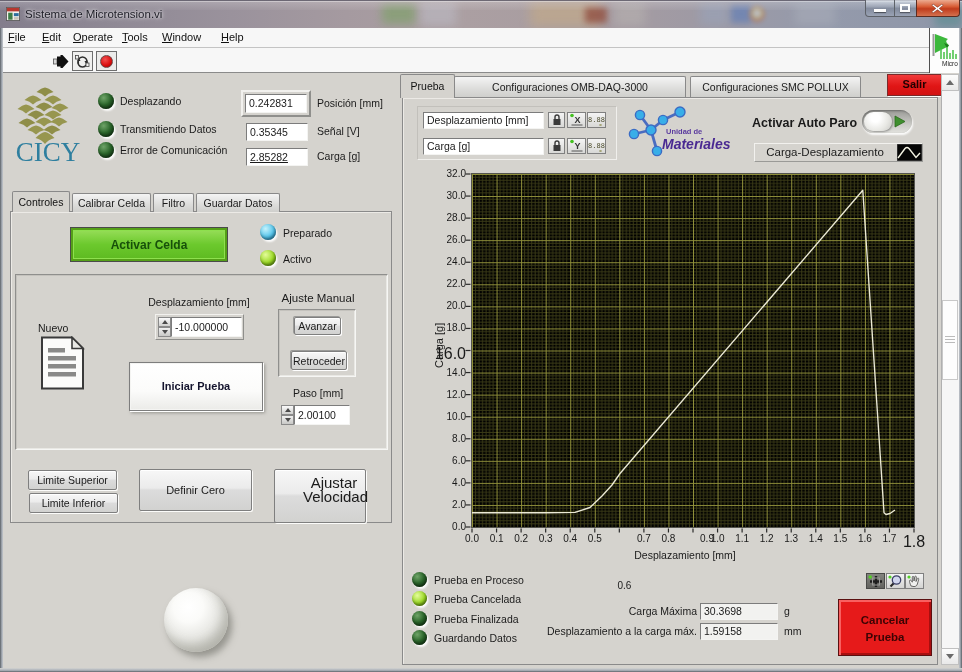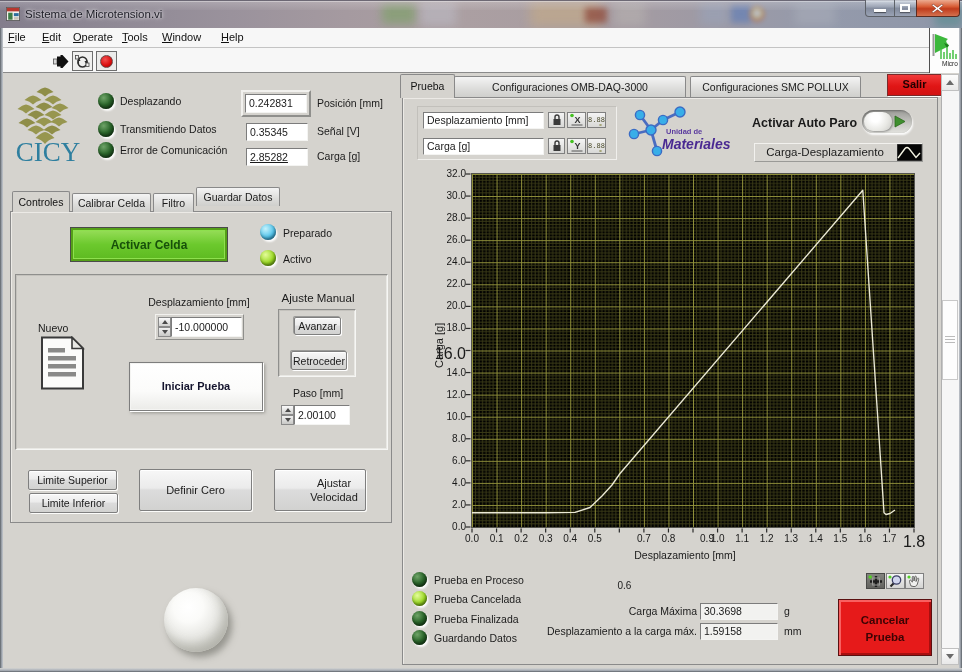--- a/index.html
+++ b/index.html
@@ -118,21 +118,21 @@
 <div class="sunk" style="left:245px;top:94px;width:62px;height:19px;line-height:17px;padding-left:3px;">0.242831</div>
 <div class="lbl" style="left:317px;top:97px;">Posición [mm]</div>
 <div class="sunk" style="left:246px;top:123px;width:62px;height:18px;line-height:16px;padding-left:3px;">0.35345</div>
 <div class="lbl" style="left:317px;top:125px;">Señal [V]</div>
 <div class="sunk" style="left:246px;top:148px;width:62px;height:18px;line-height:16px;padding-left:3px;text-decoration:underline;">2.85282</div>
 <div class="lbl" style="left:317px;top:150px;">Carga [g]</div>
 <div class="ab" style="left:10px;top:211px;width:382px;height:312px;background:#d5d3ce;border:1px solid #8a8a8a;box-shadow:inset 1px 1px 0 #eceae6;"></div>
 <div class="tabsel" style="left:12px;top:191px;width:58px;height:21px;line-height:20px;">Controles</div>
 <div class="tab" style="left:72px;top:193px;width:79px;height:19px;line-height:18px;">Calibrar Celda</div>
 <div class="tab" style="left:153px;top:193px;width:41px;height:19px;line-height:18px;">Filtro</div>
-<div class="tab" style="left:196px;top:187px;width:84px;height:19px;line-height:18px;">Guardar Datos</div>
+<div class="tab" style="left:196px;top:193px;width:84px;height:19px;line-height:18px;">Guardar Datos</div>
 <div class="ab" style="left:13px;top:210px;width:56px;height:2px;background:#d5d3ce;z-index:6;"></div>
 <div class="ab" style="left:70px;top:227px;width:158px;height:35px;border:1px solid #4a4a4a;background:#55a018;padding:2px;">
     <div style="width:100%;height:100%;background:linear-gradient(#93dc55,#6cc92d 50%,#5fbb22);border:1px solid #8ee04e;text-align:center;line-height:28px;font-size:12px;font-weight:bold;color:#17500a;">Activar Celda</div>
   </div>
 <div class="ab led ledcyan" style="left:260px;top:224px;width:16px;height:16px;"></div>
 <div class="lbl" style="left:283px;top:227px;">Preparado</div>
 <div class="ab led ledbright" style="left:260px;top:250px;width:16px;height:16px;"></div>
 <div class="lbl" style="left:283px;top:253px;">Activo</div>
 <div class="frame3d" style="left:15px;top:274px;width:373px;height:176px;"></div>
 <div class="lbl" style="left:38px;top:322px;">Nuevo</div>
@@ -166,21 +166,21 @@
       <div style="width:0;height:0;border-left:3px solid transparent;border-right:3px solid transparent;border-bottom:4px solid #4a4a4a;margin:2px auto 0;"></div>
     </div>
 <div class="ab" style="left:0;top:10px;width:13px;height:10px;background:linear-gradient(#f0f0f0,#c8c8c6);border:1px solid #8a8a8a;">
       <div style="width:0;height:0;border-left:3px solid transparent;border-right:3px solid transparent;border-top:4px solid #4a4a4a;margin:2px auto 0;"></div>
     </div>
 </div>
 <div class="sunk" style="left:294px;top:405px;width:56px;height:20px;line-height:18px;padding-left:3px;">2.00100</div>
 <div class="btn" style="left:28px;top:470px;width:89px;height:20px;line-height:19px;box-shadow:inset 0 1px 0 #fff,1px 1px 0 #fcfcfa;">Limite Superior</div>
 <div class="btn" style="left:29px;top:493px;width:89px;height:20px;line-height:19px;box-shadow:inset 0 1px 0 #fff,1px 1px 0 #fcfcfa;">Limite Inferior</div>
 <div class="btn" style="left:139px;top:469px;width:113px;height:42px;line-height:40px;font-size:11px;box-shadow:inset 0 1px 0 #fff,1px 1px 0 #fcfcfa;">Definir Cero</div>
-<div class="btn" style="left:274px;top:469px;width:92px;height:42px;font-size:11px;padding-top:6px;line-height:14px;box-shadow:inset 0 1px 0 #fff,1px 1px 0 #fcfcfa;padding-left:28px;">Ajustar<br>Velocidad</div>
+<div class="btn" style="left:274px;top:469px;width:92px;height:54px;font-size:15px;padding-top:6px;line-height:14px;box-shadow:inset 0 1px 0 #fff,1px 1px 0 #fcfcfa;padding-left:28px;">Ajustar<br>Velocidad</div>
 <div class="ab" style="left:164px;top:588px;width:64px;height:64px;border-radius:50%;background:radial-gradient(circle at 38% 30%,#ffffff 0%,#fbfbf9 25%,#e8e8e4 50%,#cfcfc9 75%,#bcbcb5 95%);box-shadow:4px 5px 7px rgba(115,115,108,.65), inset -5px -7px 10px rgba(145,145,136,.4);"></div>
 <div class="ab" style="left:402px;top:97px;width:536px;height:568px;background:#d5d3ce;border:1px solid #8a8a8a;box-shadow:inset 1px 1px 0 #eceae6;"></div>
 <div class="tabsel" style="left:400px;top:74px;width:55px;height:24px;line-height:22px;">Prueba</div>
 <div class="tab" style="left:454px;top:76px;width:232px;height:21px;line-height:20px;">Configuraciones OMB-DAQ-3000</div>
 <div class="tab" style="left:690px;top:76px;width:171px;height:21px;line-height:20px;">Configuraciones SMC POLLUX</div>
 <div class="ab" style="left:401px;top:96px;width:53px;height:2px;background:#d5d3ce;z-index:6;"></div>
 <div class="ab" style="left:887px;top:74px;width:55px;height:22px;background:linear-gradient(#f13a3a,#e01616 55%,#d21212);border:1px solid #7a2a2a;text-align:center;line-height:19px;font-size:11px;font-weight:bold;color:#200000;box-shadow:1px 1px 0 #fcfcfa;">Salir</div>
 <div class="ab" style="left:417px;top:106px;width:200px;height:54px;border-top:1px solid #c2c0bb;border-left:1px solid #c2c0bb;border-bottom:1px solid #f0efec;border-right:1px solid #f0efec;"></div>
 <div class="sunk" style="left:423px;top:112px;width:121px;height:17px;line-height:15px;padding-left:3px;">Desplazamiento [mm]</div>
 <div class="ab" style="left:548px;top:112px;width:17px;height:16px;background:linear-gradient(#f4f4f4,#d8d8d6);border:1px solid #808080;"></div>

